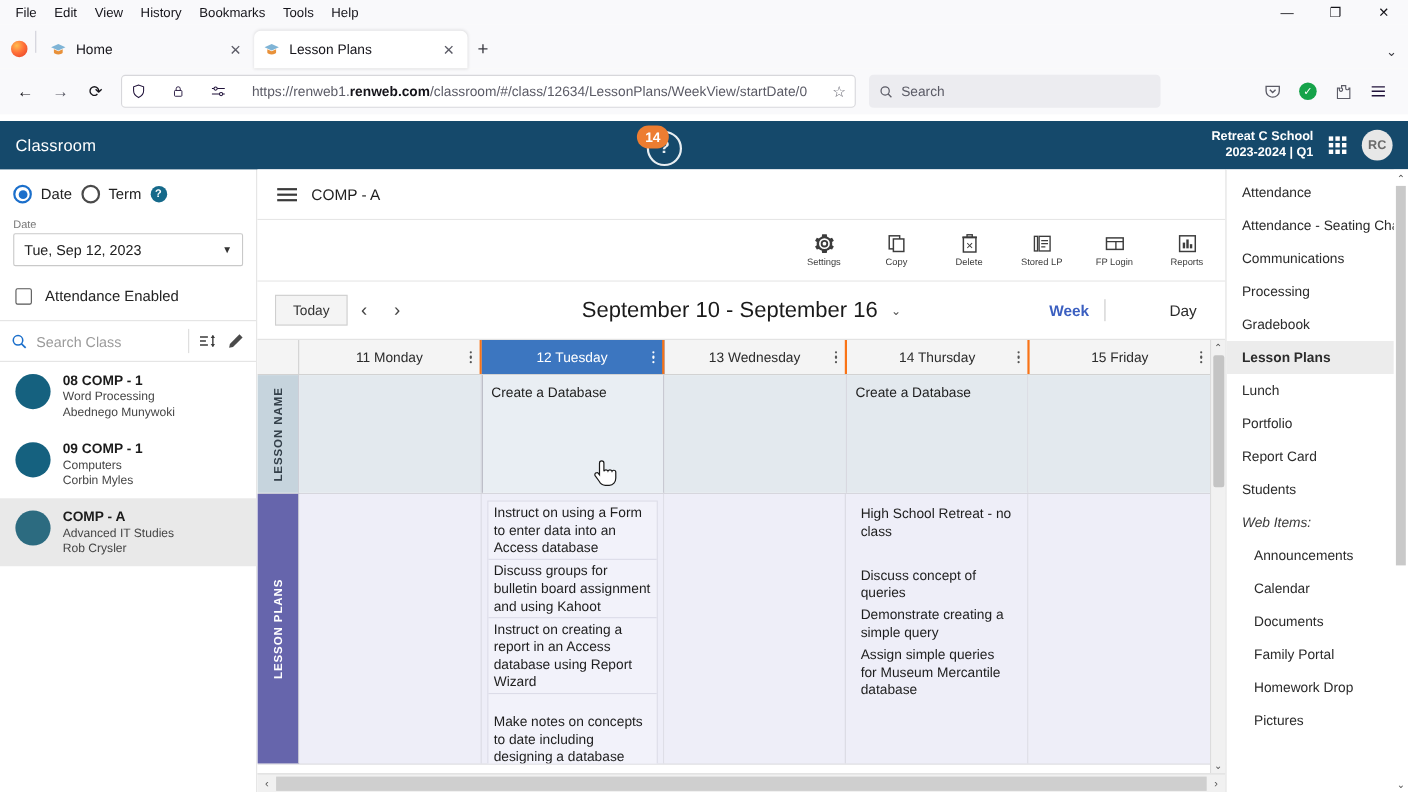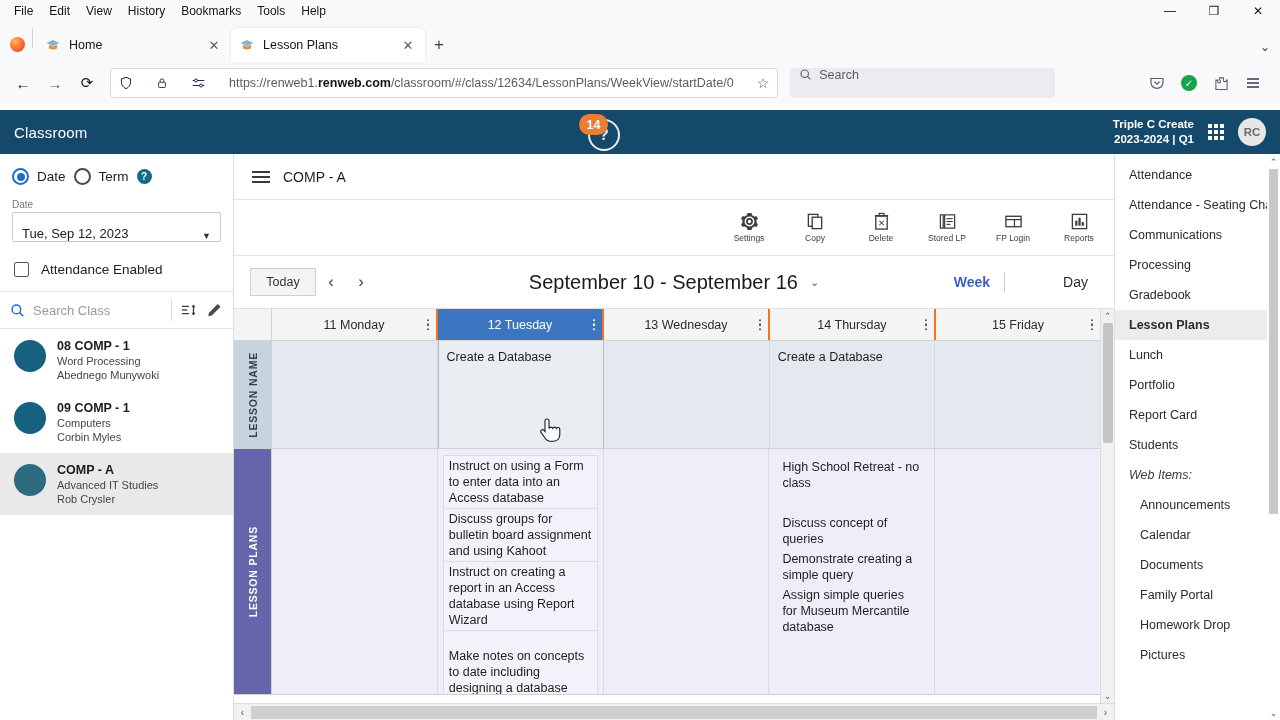--- a/index.html
+++ b/index.html
@@ -63,21 +63,21 @@
   .navbtn.on { color:#15141a; }
   .urlbar {
     flex: 0 0 560px; height: 30px; background:#ffffff; border:1px solid #d7d7db;
     border-radius: 4px; display:flex; align-items:center; padding:0 8px; gap:23px;
     margin-left: 6px;
   }
   .urltext { font-size:12.5px; color:#5b5b66; white-space:nowrap; overflow:hidden; flex:1;}
   .urltext b { color:#15141a; font-weight:700;}
   .searchbar {
     flex: 0 0 265px; height:30px; background:#ececf0; border-radius:4px;
-    display:flex; padding:0 9px; gap:7px; margin-left:10px;
+    display:flex; align-items:center; padding:0 9px; gap:7px; margin-left:10px;
   }
   .searchbar span.ph { font-size:12.5px;color:#5b5b66;}
   .navright { margin-left:auto; display:flex; align-items:center; gap:2px; padding-right:4px;}
   .greencheck{width:16px;height:16px;border-radius:50%;background:#16a34a;color:#fff;
               font-size:10px;display:flex;align-items:center;justify-content:center;}
 
   
   .appwrap { position:absolute; top:110px; left:0; right:0; bottom:0; }
   .topbar {
     height:44px; background:#15496b; display:flex; align-items:center;
@@ -114,21 +114,21 @@
   .radrow { display:flex; align-items:center; gap:8px; padding:14px 12px 8px 12px; }
   .rad { width:17px;height:17px;border-radius:50%;border:2px solid #1b6fcb;display:flex;align-items:center;justify-content:center;}
   .rad.off { border-color:#4a4a4a; }
   .rad i { width:8px;height:8px;border-radius:50%;background:#1b6fcb;display:block;}
   .radlbl { font-size:13.5px; color:#222; }
   .qmark { width:15px;height:15px;border-radius:50%;background:#15698a;color:#fff;font-size:10px;
            display:flex;align-items:center;justify-content:center;font-weight:700;}
   .fieldlbl { font-size:10px; color:#777; padding:6px 12px 2px 12px;}
   .selectbox {
     margin:0 12px; height:30px; border:1px solid #c9c9c9; border-radius:2px;
-    display:flex; align-items:flex-end; padding:0 9px; font-size:13px; color:#202020;
+    display:flex; align-items:center; padding:0 9px; font-size:13px; color:#202020;
   }
   .selectbox .caret { margin-left:auto; font-size:9px; color:#333;}
   .attrow { display:flex; align-items:center; gap:12px; padding:20px 12px 14px 14px;}
   .chk { width:15px;height:15px;border:1.5px solid #555;border-radius:2px;}
   .attlbl { font-size:13.5px; color:#222;}
   .srchrow { display:flex; align-items:center; height:38px; border-top:1px solid #e3e3e3;
              border-bottom:1px solid #e3e3e3; padding:0 10px; gap:8px;}
   .srchrow .sp { flex:1; font-size:13px; color:#9a9a9a;}
   .divv { width:1px; height:22px; background:#dcdcdc;}
   .ic { color:#3a3a3a; display:flex; align-items:center; }
@@ -330,21 +330,21 @@
   <div class="topbar">
     <div class="brand">Classroom</div>
 
     <div class="helpwrap">
       <div class="helpring">?</div>
       <div class="helpbadge">14</div>
     </div>
 
     <div class="topright">
       <div class="school">
-        <div>Triple C Create</div>
+        <div>Retreat C School</div>
         <div>2023-2024 | Q1</div>
       </div>
       <div class="gridicon">
         <i></i>
           <i></i>
           <i></i>
           <i></i>
           <i></i>
           <i></i>
           <i></i>

